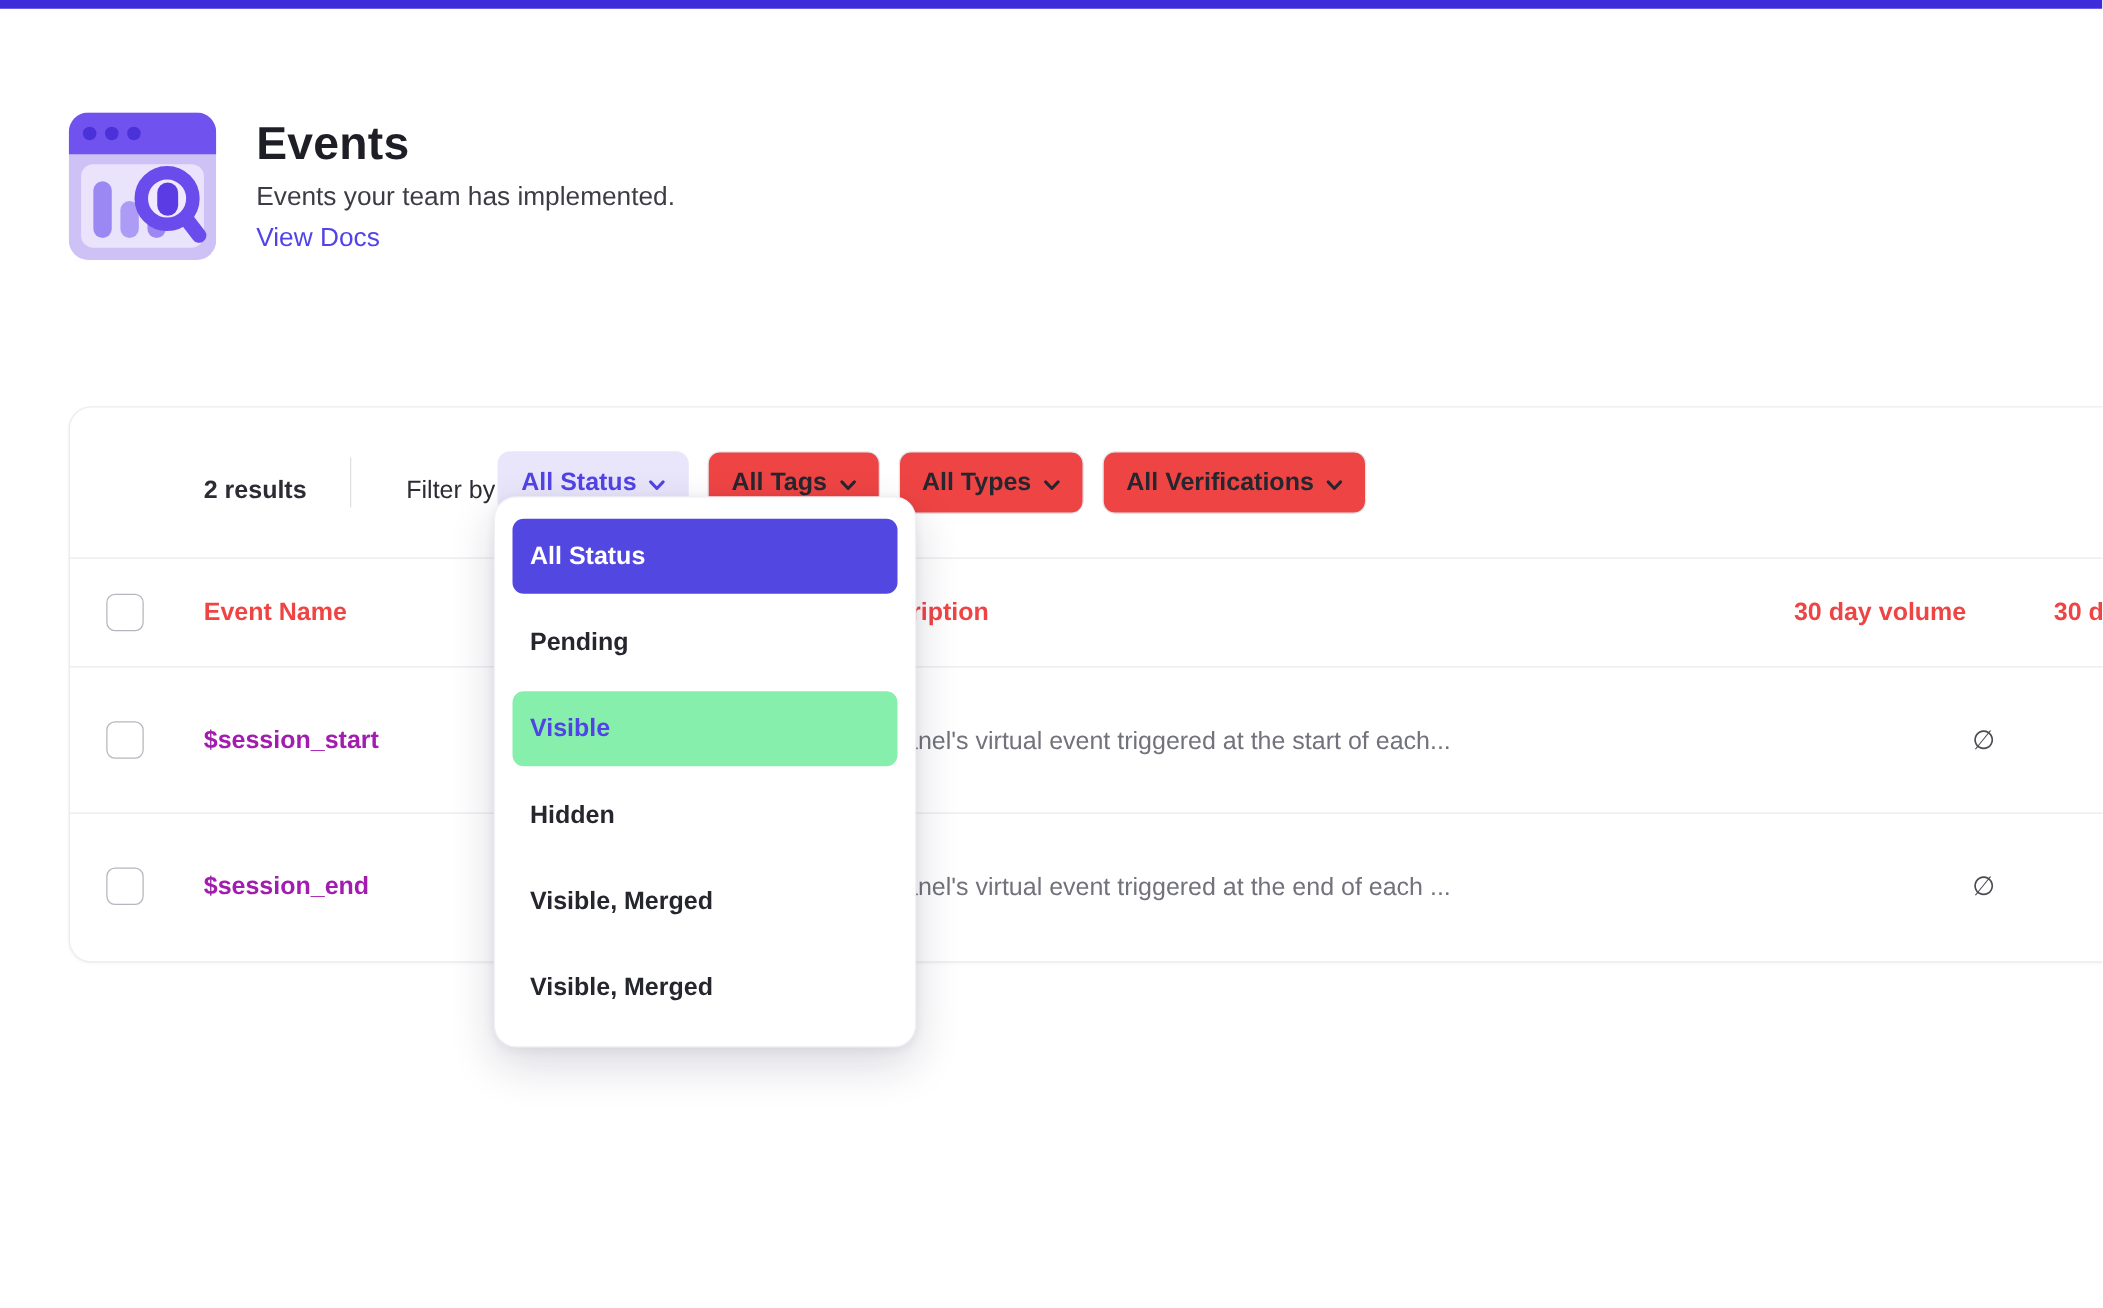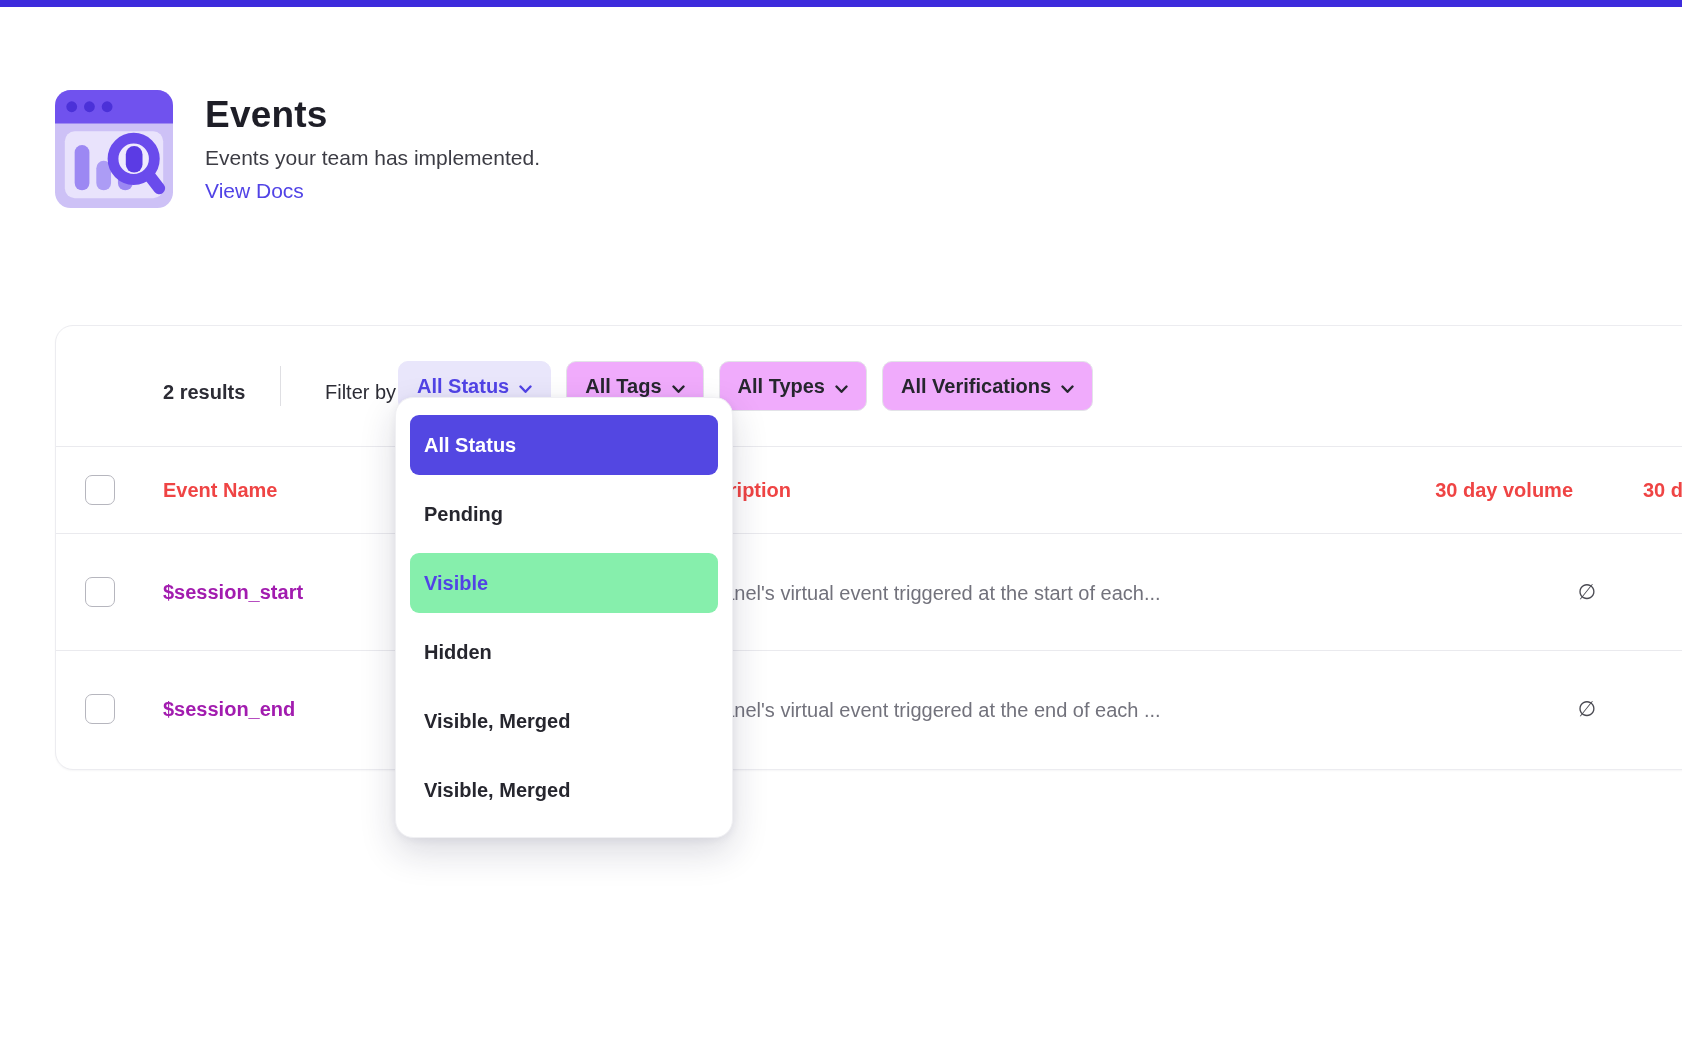--- a/index.html
+++ b/index.html
@@ -16,21 +16,21 @@
 
   
   .card{position:absolute;left:55px;top:325px;width:1700px;height:443px;background:#fff;
         border:1px solid #ececf0;border-radius:18px;box-shadow:0 1px 2px rgba(20,20,40,.04);}
   .toolbar{position:absolute;left:0;top:0;right:0;height:120px;}
   .results{position:absolute;left:107px;top:55px;font-size:20px;font-weight:600;color:#2c2c35;}
   .tb-divider{position:absolute;left:224px;top:40px;width:1px;height:40px;background:#dfdfe3;}
   .filterby{position:absolute;left:253px;top:55px;font-size:20px;font-weight:500;color:#2c2c35;margin-left:16px;}
   .chips{position:absolute;left:342px;top:35px;display:flex;gap:15px;}
   .chip{height:50px;border-radius:10px;padding:0 18px;display:inline-flex;align-items:center;gap:10px;
-        font-size:20px;font-weight:600;background:#f0abfc;border:1px solid #e3e3e8;color:#26262e;cursor:pointer;box-sizing:border-box;}
+        font-size:20px;font-weight:600;background:#ef4444;border:1px solid #e3e3e8;color:#26262e;cursor:pointer;box-sizing:border-box;}
   .chip.active{background:#E9E6FB;border:1px solid #E9E6FB;color:#5143E6;}
   .chev{display:inline-block;margin-top:2px;}
 
   
   .thead{position:absolute;left:0;right:0;top:120px;height:88px;border-top:1px solid #eaeaee;border-bottom:1px solid #eaeaee;box-sizing:border-box;}
   .trow1{position:absolute;left:0;right:0;top:208px;height:117px;border-bottom:1px solid #eaeaee;box-sizing:border-box;}
   .trow2{position:absolute;left:0;right:0;top:325px;height:118px;box-sizing:border-box;}
   .cbx{position:absolute;left:29px;width:30px;height:30px;border:1.5px solid #b6b6be;border-radius:7px;background:#fff;cursor:pointer;box-sizing:border-box;}
   .thead .cbx{top:28px;} .trow1 .cbx,.trow2 .cbx{top:43px;}
   .hcell{position:absolute;font-size:20px;font-weight:600;color:#ef4444;top:32px;white-space:nowrap;}

